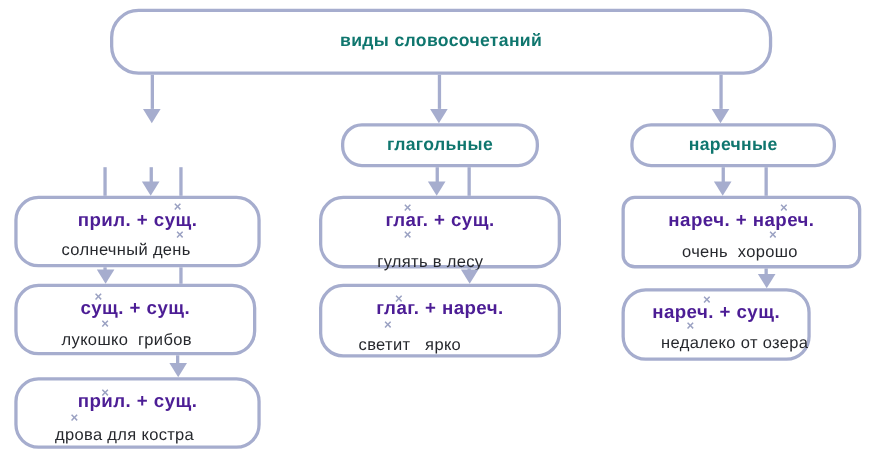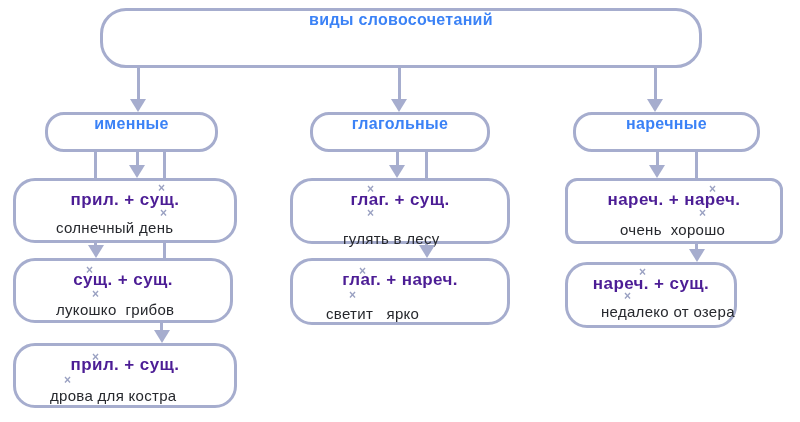--- a/index.html
+++ b/index.html
@@ -10,22 +10,22 @@
   html,body{margin:0;padding:0;background:#fff;}
   .canvas{
     position:relative;width:800px;height:422px;background:#fff;overflow:hidden;
     font-family:"Liberation Sans",sans-serif;color:var(--text);
   }
   .box{
     position:absolute;background:#fff;border:3px solid var(--line);
     box-sizing:border-box;
   }
   .label-box{
-    display:flex;justify-content:center;
-    font-size:16px;font-weight:700;letter-spacing:.3px;color:#3b82f6;
+    display:flex;align-items:center;justify-content:center;
+    font-size:16px;font-weight:700;letter-spacing:.3px;color:#0f766e;
   }
   .top-box{border-radius:26px;}
   .branch-box{border-radius:19px;}
   .f-box{border-radius:22px;}
   .formula{
     text-align:center;padding-top:9px;font-size:17px;font-weight:700;
     letter-spacing:.4px;color:#4c1d95;
   }
   .example{
     position:absolute;font-size:15px;color:#26282d;white-space:pre;
@@ -51,23 +51,20 @@
     <span>виды словосочетаний</span>
   </div>
 
   <div class="vline" style="left:137px;top:68px;height:31px;"></div>
   <div class="ahead" style="left:130px;top:99px;"></div>
   <div class="vline" style="left:398px;top:68px;height:31px;"></div>
   <div class="ahead" style="left:391px;top:99px;"></div>
   <div class="vline" style="left:654px;top:68px;height:31px;"></div>
   <div class="ahead" style="left:647px;top:99px;"></div>
 
-  <div class="box label-box branch-box" style="left:45px;top:112px;width:173px;height:40px;">
-    <span>именные</span>
-  </div>
   <div class="box label-box branch-box" style="left:573px;top:112px;width:187px;height:40px;">
     <span>наречные</span>
   </div>
   <div class="box label-box branch-box" style="left:310px;top:112px;width:180px;height:40px;">
     <span>глагольные</span>
   </div>
 
   <div class="vline" style="left:94px;top:152px;height:26px;"></div>
   <div class="vline" style="left:136px;top:152px;height:14px;"></div>
   <div class="ahead" style="left:129px;top:165px;"></div>

